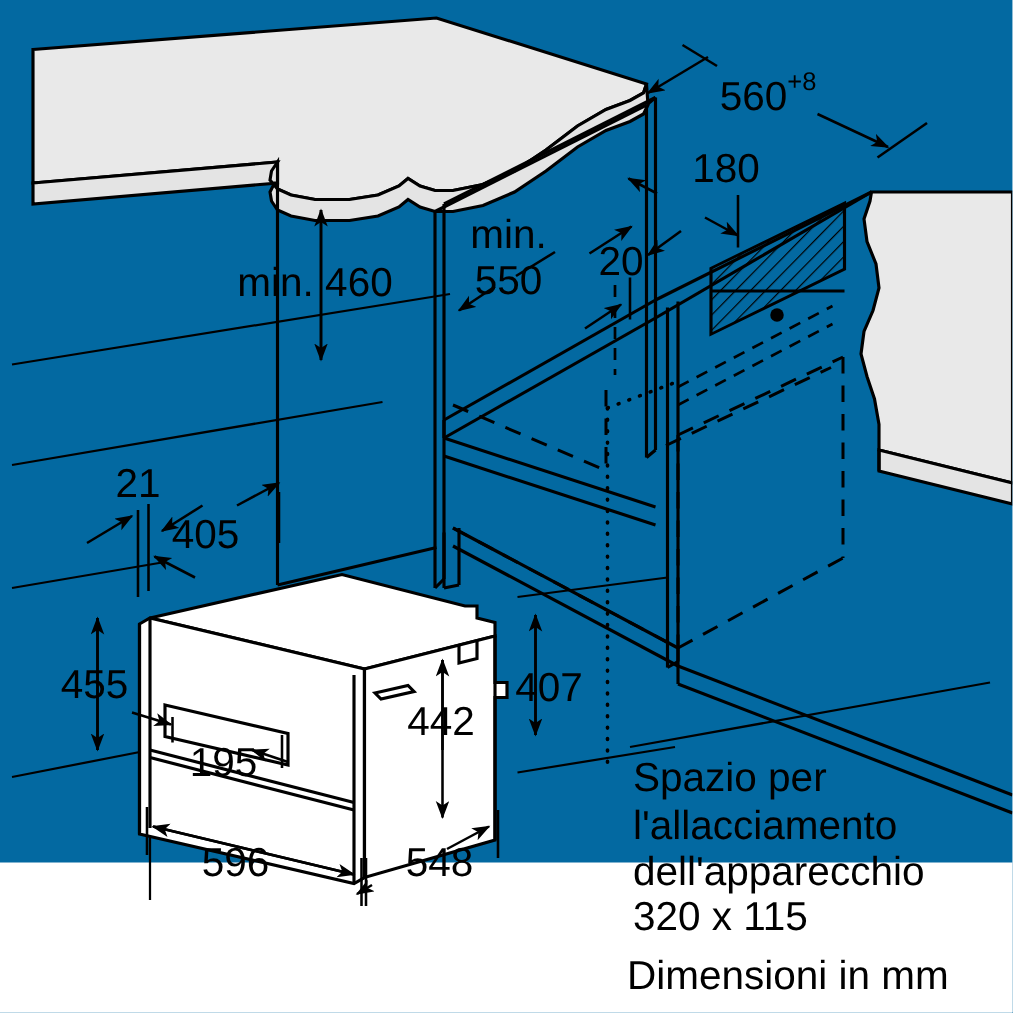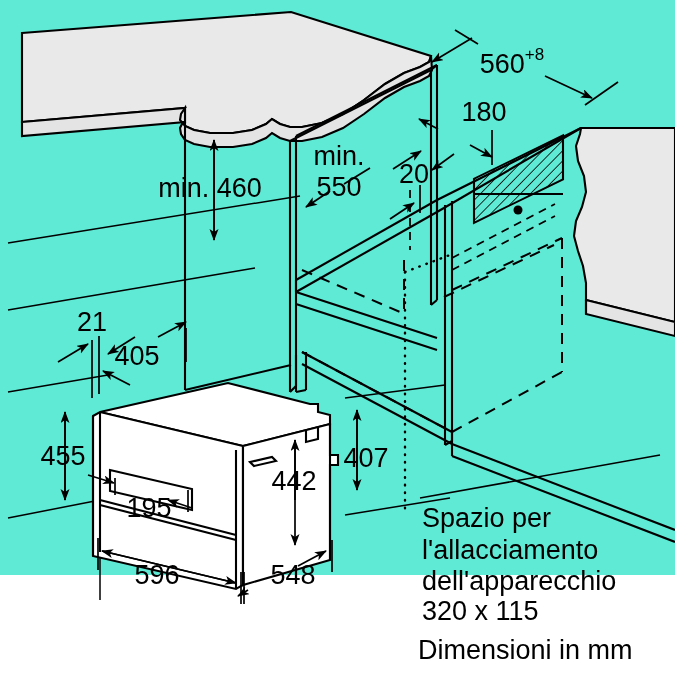--- a/index.html
+++ b/index.html
@@ -10,21 +10,21 @@
   body {
     width: 675px;
     height: 675px;
     overflow: hidden;
     font-family: "Liberation Sans", sans-serif;
   }
   #drawing-root {
     position: relative;
     width: 675px;
     height: 575px;
-    background: #5eead4;
+    background: #0369a1;
   }
   svg#tech-drawing {
     display: block;
     width: 675px;
     height: 675px;
   }
   .ln {
     fill: none;
     stroke: #000000;
     stroke-width: 2.1;

